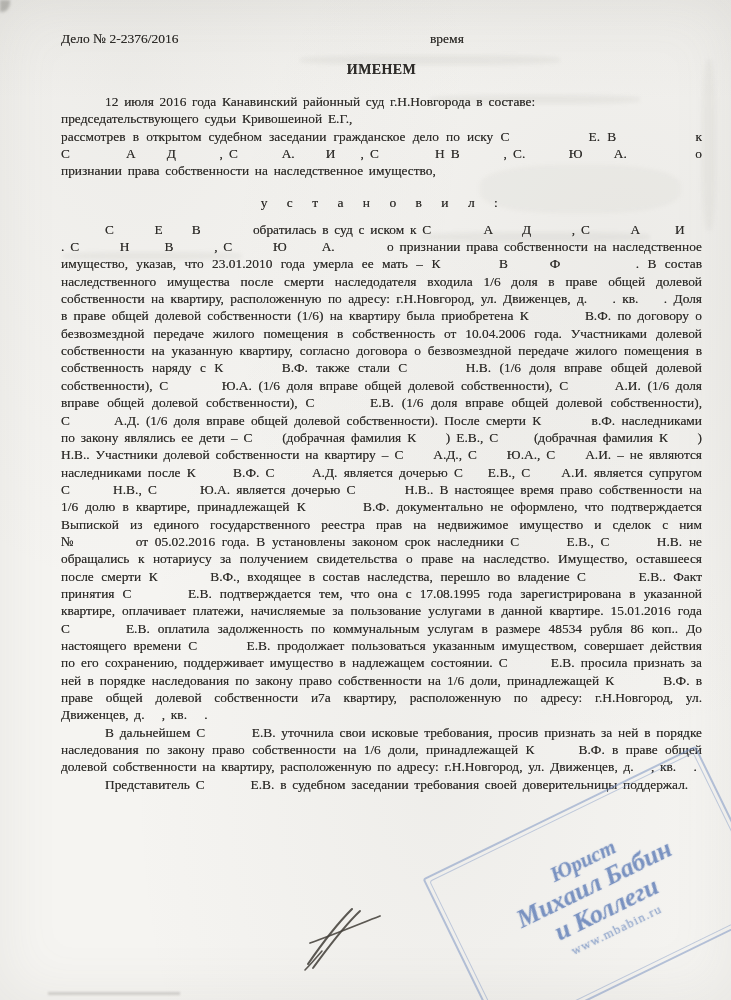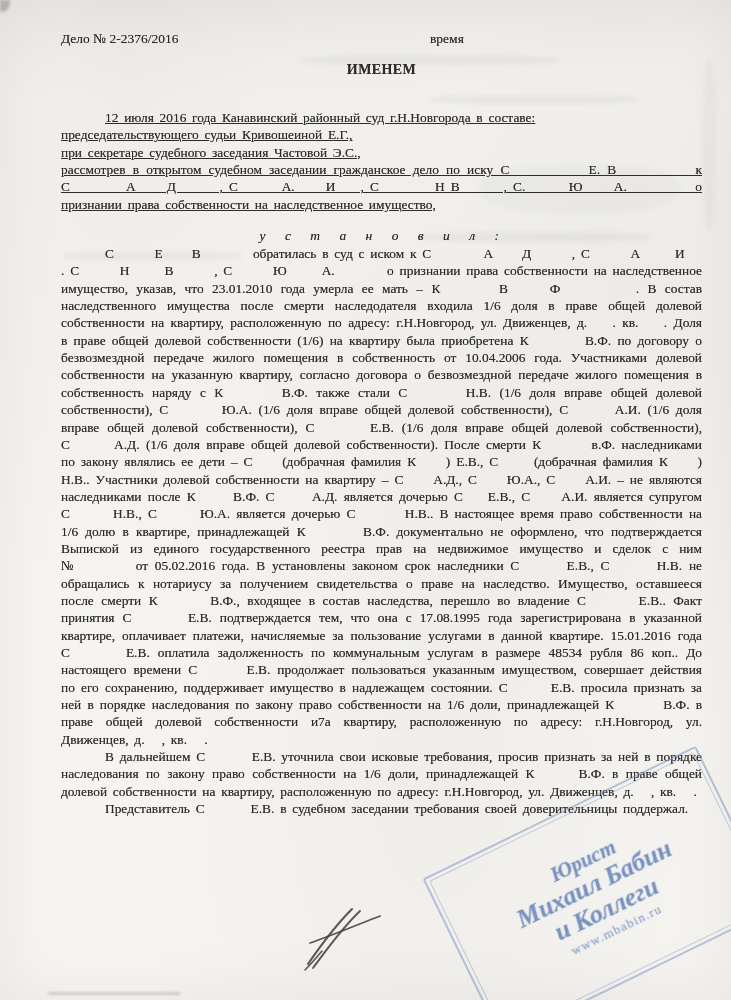--- a/index.html
+++ b/index.html
@@ -32,24 +32,24 @@
 
   .doc-header { position:relative; margin-top:30px; font-size:13.5px; line-height:16px; }
   .copy-label { position:absolute; left:369px; top:0; }
 
   .titles { text-align:center; margin-top:15px; font-weight:bold;
     font-size:14px; line-height:16px; letter-spacing:0.4px; }
 
   .para { font-size:13.4px; line-height:17.35px; margin:0; word-spacing:2.4px; }
   .just { text-align:justify; }
   .indent { text-indent:44px; }
-  .intro-block { margin-top:31px;text-decoration:underline; }
+  .intro-block { margin-top:15px; }
 
-  .section-heading { text-align:center; margin:15px 0 1px 0;
-    font-size:13.5px; letter-spacing:4.5px; word-spacing:7px;font-style:italic; }
+  .section-heading { text-align:center; margin:15px 0 10px 0;
+    font-size:13.5px; letter-spacing:4.5px; word-spacing:7px; }
 
   .signature { position:absolute; left:283px; top:898px; }
   .signature path { fill:none; stroke:#45423c; stroke-linecap:round; opacity:0.88; }
 
   .stamp {
     position:absolute; left:447px; top:803px; width:300px; height:178px;
     transform:rotate(-26deg);
     border:2.5px solid rgba(116,142,192,0.50); border-radius:3px;
     display:flex; flex-direction:column; align-items:center; justify-content:center;
     pointer-events:none;
@@ -85,21 +85,20 @@
       <span class="copy-label">время</span>
     </div>
 
     <div class="titles">
       <div>ИМЕНЕМ</div>
     </div>
 
     <div class="intro-block">
       <div class="para indent">12 июля 2016 года Канавинский районный суд г.Н.Новгорода в составе:</div>
       <div class="para">председательствующего судьи Кривошеиной Е.Г.,</div>
-      <div class="para">при секретаре судебного заседания Частовой Э.С.,</div>
       <div class="para just">рассмотрев в открытом судебном заседании гражданское дело по иску С&nbsp;&nbsp;&nbsp;&nbsp;&nbsp;&nbsp;&nbsp;&nbsp;&nbsp;&nbsp; Е. В&nbsp;&nbsp;&nbsp;&nbsp;&nbsp;&nbsp;&nbsp;&nbsp;&nbsp;&nbsp; к С&nbsp;&nbsp;&nbsp;&nbsp;&nbsp;&nbsp;&nbsp;&nbsp; А&nbsp;&nbsp;&nbsp;&nbsp; Д&nbsp;&nbsp;&nbsp;&nbsp;&nbsp;&nbsp; , С&nbsp;&nbsp;&nbsp;&nbsp;&nbsp;&nbsp; А.&nbsp;&nbsp;&nbsp;&nbsp; И&nbsp;&nbsp;&nbsp; , С&nbsp;&nbsp;&nbsp;&nbsp;&nbsp;&nbsp;&nbsp;&nbsp; Н В&nbsp;&nbsp;&nbsp;&nbsp;&nbsp;&nbsp; , С.&nbsp;&nbsp;&nbsp;&nbsp;&nbsp;&nbsp; Ю&nbsp;&nbsp;&nbsp;&nbsp; А.&nbsp;&nbsp;&nbsp;&nbsp;&nbsp;&nbsp;&nbsp;&nbsp;&nbsp;&nbsp; о признании права собственности на наследственное имущество,</div>
     </div>
 
     <div class="section-heading">у с т а н о в и л :</div>
 
     <div class="para just indent">С&nbsp;&nbsp;&nbsp;&nbsp;&nbsp;&nbsp; Е&nbsp;&nbsp;&nbsp;&nbsp; В&nbsp;&nbsp;&nbsp;&nbsp;&nbsp;&nbsp;&nbsp;&nbsp; обратилась в суд с иском к С&nbsp;&nbsp;&nbsp;&nbsp;&nbsp;&nbsp;&nbsp;&nbsp; А&nbsp;&nbsp;&nbsp;&nbsp; Д&nbsp;&nbsp;&nbsp;&nbsp;&nbsp;&nbsp; , С&nbsp;&nbsp;&nbsp;&nbsp;&nbsp;&nbsp; А&nbsp;&nbsp;&nbsp;&nbsp;&nbsp; И&nbsp;&nbsp;&nbsp; . С&nbsp;&nbsp;&nbsp;&nbsp;&nbsp;&nbsp; Н&nbsp;&nbsp;&nbsp;&nbsp;&nbsp; В&nbsp;&nbsp;&nbsp;&nbsp;&nbsp;&nbsp; , С&nbsp;&nbsp;&nbsp;&nbsp;&nbsp;&nbsp; Ю&nbsp;&nbsp;&nbsp;&nbsp;&nbsp; А.&nbsp;&nbsp;&nbsp;&nbsp;&nbsp;&nbsp;&nbsp;&nbsp; о признании права собственности на наследственное имущество, указав, что 23.01.2010 года умерла ее мать – К&nbsp;&nbsp;&nbsp;&nbsp;&nbsp;&nbsp; В&nbsp;&nbsp;&nbsp;&nbsp; Ф&nbsp;&nbsp;&nbsp;&nbsp;&nbsp;&nbsp;&nbsp;&nbsp; . В состав наследственного имущества после смерти наследодателя входила 1/6 доля в праве общей долевой собственности на квартиру, расположенную по адресу: г.Н.Новгород, ул. Движенцев, д.&nbsp;&nbsp;&nbsp; . кв.&nbsp;&nbsp;&nbsp; . Доля в праве общей долевой собственности (1/6) на квартиру была приобретена К&nbsp;&nbsp;&nbsp;&nbsp;&nbsp;&nbsp;&nbsp;&nbsp; В.Ф. по договору о безвозмездной передаче жилого помещения в собственность от 10.04.2006 года. Участниками долевой собственности на указанную квартиру, согласно договора о безвозмездной передаче жилого помещения в собственность наряду с К&nbsp;&nbsp;&nbsp;&nbsp;&nbsp;&nbsp; В.Ф. также стали С&nbsp;&nbsp;&nbsp;&nbsp;&nbsp;&nbsp; Н.В. (1/6 доля вправе общей долевой собственности), С&nbsp;&nbsp;&nbsp;&nbsp;&nbsp;&nbsp;&nbsp; Ю.А. (1/6 доля вправе общей долевой собственности), С&nbsp;&nbsp;&nbsp;&nbsp;&nbsp;&nbsp; А.И. (1/6 доля вправе общей долевой собственности), С&nbsp;&nbsp;&nbsp;&nbsp;&nbsp;&nbsp; Е.В. (1/6 доля вправе общей долевой собственности), С&nbsp;&nbsp;&nbsp;&nbsp;&nbsp;&nbsp; А.Д. (1/6 доля вправе общей долевой собственности). После смерти К&nbsp;&nbsp;&nbsp;&nbsp;&nbsp;&nbsp;&nbsp; в.Ф. наследниками по закону являлись ее дети – С&nbsp;&nbsp;&nbsp;&nbsp; (добрачная фамилия К&nbsp;&nbsp;&nbsp;&nbsp; ) Е.В., С&nbsp;&nbsp;&nbsp;&nbsp;&nbsp; (добрачная фамилия К&nbsp;&nbsp;&nbsp;&nbsp; ) Н.В.. Участники долевой собственности на квартиру – С&nbsp;&nbsp;&nbsp;&nbsp; А.Д., С&nbsp;&nbsp;&nbsp;&nbsp; Ю.А., С&nbsp;&nbsp;&nbsp;&nbsp; А.И. – не являются наследниками после К&nbsp;&nbsp;&nbsp;&nbsp;&nbsp; В.Ф. С&nbsp;&nbsp;&nbsp;&nbsp;&nbsp; А.Д. является дочерью С&nbsp;&nbsp;&nbsp; Е.В., С&nbsp;&nbsp;&nbsp;&nbsp; А.И. является супругом С&nbsp;&nbsp;&nbsp;&nbsp;&nbsp;&nbsp; Н.В., С&nbsp;&nbsp;&nbsp;&nbsp;&nbsp;&nbsp; Ю.А. является дочерью С&nbsp;&nbsp;&nbsp;&nbsp;&nbsp;&nbsp;&nbsp; Н.В.. В настоящее время право собственности на 1/6 долю в квартире, принадлежащей К&nbsp;&nbsp;&nbsp;&nbsp;&nbsp;&nbsp;&nbsp; В.Ф. документально не оформлено, что подтверждается Выпиской из единого государственного реестра прав на недвижимое имущество и сделок с ним №&nbsp;&nbsp;&nbsp;&nbsp;&nbsp;&nbsp;&nbsp;&nbsp; от 05.02.2016 года. В установлены законом срок наследники С&nbsp;&nbsp;&nbsp;&nbsp;&nbsp;&nbsp; Е.В., С&nbsp;&nbsp;&nbsp;&nbsp;&nbsp;&nbsp; Н.В. не обращались к нотариусу за получением свидетельства о праве на наследство. Имущество, оставшееся после смерти К&nbsp;&nbsp;&nbsp;&nbsp;&nbsp;&nbsp; В.Ф., входящее в состав наследства, перешло во владение С&nbsp;&nbsp;&nbsp;&nbsp;&nbsp;&nbsp; Е.В.. Факт принятия С&nbsp;&nbsp;&nbsp;&nbsp;&nbsp;&nbsp; Е.В. подтверждается тем, что она с 17.08.1995 года зарегистрирована в указанной квартире, оплачивает платежи, начисляемые за пользование услугами в данной квартире. 15.01.2016 года С&nbsp;&nbsp;&nbsp;&nbsp;&nbsp;&nbsp; Е.В. оплатила задолженность по коммунальным услугам в размере 48534 рубля 86 коп.. До настоящего времени С&nbsp;&nbsp;&nbsp;&nbsp;&nbsp;&nbsp; Е.В. продолжает пользоваться указанным имуществом, совершает действия по его сохранению, поддерживает имущество в надлежащем состоянии. С&nbsp;&nbsp;&nbsp;&nbsp;&nbsp;&nbsp; Е.В. просила признать за ней в порядке наследования по закону право собственности на 1/6 доли, принадлежащей К&nbsp;&nbsp;&nbsp;&nbsp;&nbsp;&nbsp;&nbsp; В.Ф. в праве общей долевой собственности и7а квартиру, расположенную по адресу: г.Н.Новгород, ул. Движенцев, д.&nbsp;&nbsp; , кв.&nbsp;&nbsp; .</div>
     <div class="para just indent">В дальнейшем С&nbsp;&nbsp;&nbsp;&nbsp;&nbsp;&nbsp;&nbsp; Е.В. уточнила свои исковые требования, просив признать за ней в порядке наследования по закону право собственности на 1/6 доли, принадлежащей К&nbsp;&nbsp;&nbsp;&nbsp;&nbsp; В.Ф. в праве общей долевой собственности на квартиру, расположенную по адресу: г.Н.Новгород, ул. Движенцев, д.&nbsp;&nbsp; , кв.&nbsp;&nbsp; .</div>
     <div class="para just indent">Представитель С&nbsp;&nbsp;&nbsp;&nbsp;&nbsp;&nbsp;&nbsp; Е.В. в судебном заседании требования своей доверительницы поддержал.</div>
 
   </div>

